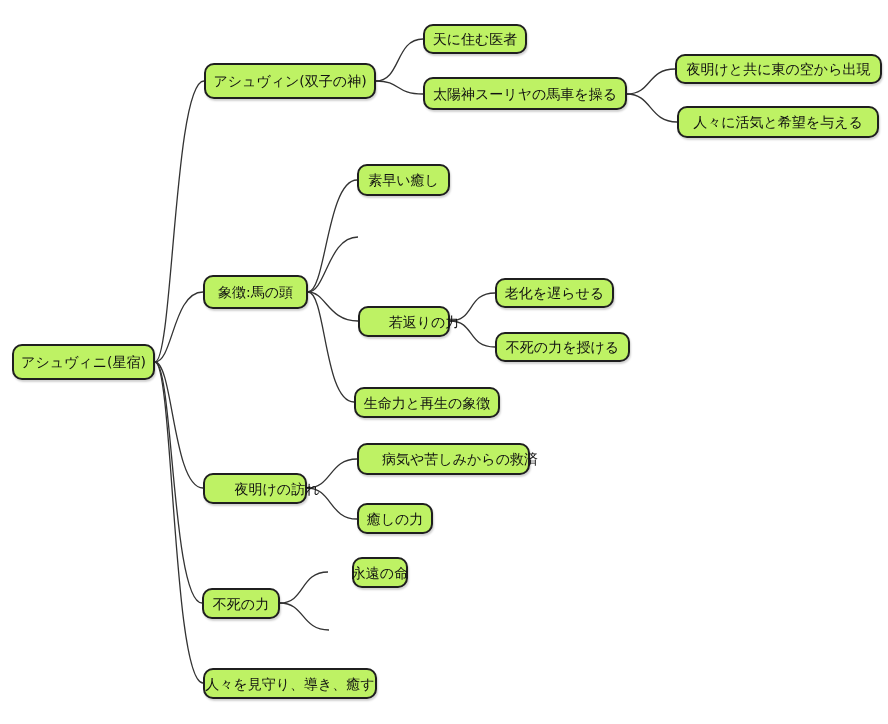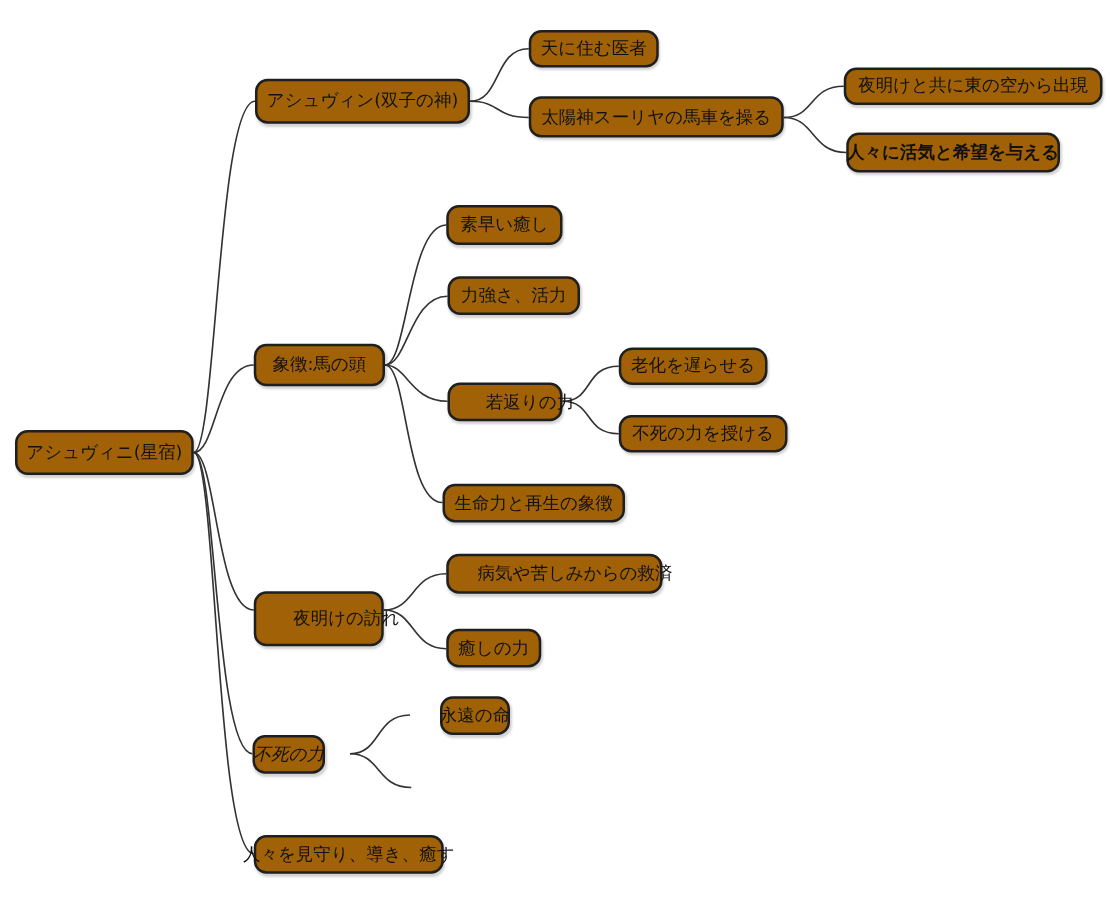--- a/index.html
+++ b/index.html
@@ -23,21 +23,21 @@
     fill: none;
     stroke: #333333;
     stroke-width: 1.3;
   }
   .node {
     position: absolute;
     box-sizing: border-box;
     display: flex;
     align-items: center;
     justify-content: center;
-    background: #a16207;
+    background: #bef264;
     border: 2px solid #1f1f1f;
     border-radius: 10px;
     box-shadow: 1px 2px 2px rgba(0,0,0,0.18);
     font-size: 14px;
     line-height: 1;
     color: #111111;
     white-space: nowrap;
     padding: 0 4px;
   }
 </style>
@@ -71,42 +71,41 @@
   <div class="node" style="left:12px; top:344px; width:143px; height:36px;">アシュヴィニ(星宿)</div>
 
   <div class="node" style="left:204px; top:63px; width:172px; height:36px;">アシュヴィン(双子の神)</div>
 
   <div class="node" style="left:423px; top:24px; width:104px; height:30px;">天に住む医者</div>
 
   <div class="node" style="left:423px; top:77px; width:204px; height:33px;">太陽神スーリヤの馬車を操る</div>
 
   <div class="node" style="left:675px; top:54px; width:207px; height:30px;text-align:center;">夜明けと共に東の空から出現</div>
 
-  <div class="node" style="left:677px; top:106px; width:171px; height:32px;font-weight:bold;">人々に活気と希望を与える</div>
+  <div class="node" style="left:677px; top:106px; width:202px; height:32px;">人々に活気と希望を与える</div>
 
   <div class="node" style="left:203px; top:275px; width:105px; height:34px;">象徴:馬の頭</div>
 
   <div class="node" style="left:357px; top:164px; width:93px; height:32px;">素早い癒し</div>
 
-  <div class="node" style="left:358px; top:221px; width:106px; height:31px;">力強さ、活力</div>
 
   <div class="node" style="left:358px; top:306px; width:92px; height:31px;padding-left:44px;">若返りの力</div>
 
-  <div class="node" style="left:495px; top:278px; width:119px; height:30px;border-radius:11px;">老化を遅らせる</div>
+  <div class="node" style="left:495px; top:278px; width:119px; height:30px;">老化を遅らせる</div>
 
   <div class="node" style="left:495px; top:332px; width:135px; height:30px;">不死の力を授ける</div>
 
   <div class="node" style="left:354px; top:387px; width:146px; height:31px;text-align:right;">生命力と再生の象徴</div>
 
-  <div class="node" style="left:203px; top:473px; width:104px; height:44px;padding-left:48px;">夜明けの訪れ</div>
+  <div class="node" style="left:203px; top:473px; width:104px; height:31px;padding-left:48px;">夜明けの訪れ</div>
 
   <div class="node" style="left:357px; top:443px; width:173px; height:32px;padding-left:37px;">病気や苦しみからの救済</div>
 
   <div class="node" style="left:357px; top:503px; width:76px; height:31px;">癒しの力</div>
 
-  <div class="node" style="left:202px; top:588px; width:58px; height:31px;font-style:italic;">不死の力</div>
+  <div class="node" style="left:202px; top:588px; width:78px; height:31px;">不死の力</div>
 
   <div class="node" style="left:328px; top:557px; width:56px; height:31px;margin-left:24px;">永遠の命</div>
 
 
-  <div class="node" style="left:203px; top:668px; width:152px; height:31px;">人々を見守り、導き、癒す</div>
+  <div class="node" style="left:203px; top:668px; width:174px; height:31px;">人々を見守り、導き、癒す</div>
 
 </div>
 
 </body></html>

